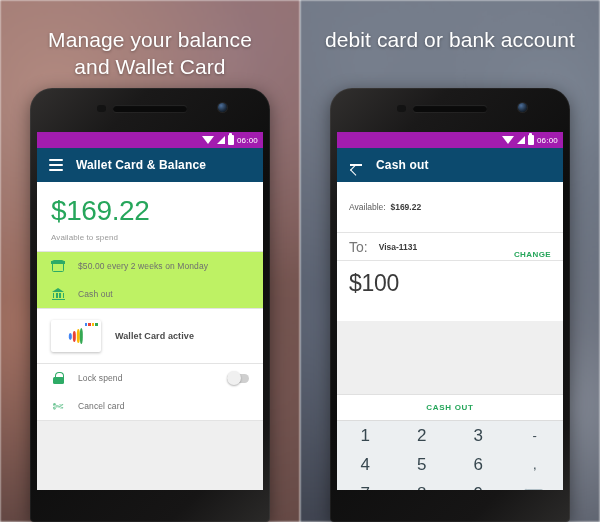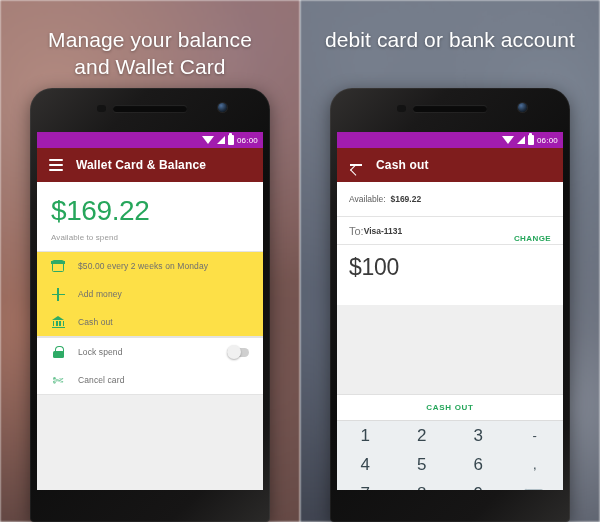--- a/index.html
+++ b/index.html
@@ -95,21 +95,21 @@
     width: 6px; height: 10px; background: #fff; border-radius: 1px; position: relative;
   }
   .ic-batt::before {
     content: ''; position: absolute; left: 1.5px; top: -2px;
     width: 3px; height: 2px; background: #fff; border-radius: 1px 1px 0 0;
   }
   .clock { color: #fff; font-size: 8px; letter-spacing: .2px; }
 
   
   .appbar {
-    height: 34px; background: #7f1d1d; color: #fff;
+    height: 34px; background: #0c4a6e; color: #fff;
     display: flex; align-items: center; gap: 13px; padding: 0 12px;
   }
   .appbar-title { font-size: 12px; font-weight: bold; letter-spacing: .15px; }
   .ic-menu { width: 14px; display: flex; flex-direction: column; gap: 3px; }
   .ic-menu span { display: block; height: 1.7px; background: #fff; border-radius: 1px; }
   .ic-arrow-back { width: 14px; height: 14px; position: relative; }
   .ic-arrow-back::before {
     content: ''; position: absolute; left: 1px; top: 6.2px;
     width: 12px; height: 1.7px; background: #fff;
   }
@@ -118,21 +118,21 @@
     width: 7px; height: 7px; border-left: 1.7px solid #fff; border-bottom: 1.7px solid #fff;
     transform: rotate(45deg); transform-origin: left bottom;
   }
 
   
   .balance-block { padding: 14px 14px 9px; background: #fff; }
   .balance-amt { color: #26a65b; font-size: 28px; font-weight: 300; letter-spacing: -.4px; line-height: 1.05; }
   .balance-sub { color: #9a9a9a; font-size: 8px; margin-top: 8px; letter-spacing: .1px; }
   .hr { height: 1px; background: #e3e3e3; }
 
-  .list { background: #fde047; }
+  .list { background: #bef264; }
   .row {
     display: flex; align-items: center; gap: 13px;
     padding: 0 14px; height: 28px;
   }
   .row-label { font-size: 8.5px; color: #6f6f6f; letter-spacing: .1px; }
   .icon-slot { width: 14px; height: 14px; display: flex; align-items: center; justify-content: center; flex: none; }
 
   .ic-calendar { width: 12px; height: 12px; border: 1.6px solid #2eab66; border-radius: 1.5px; position: relative; }
   .ic-calendar::before {
     content: ''; position: absolute; left: -1.6px; right: -1.6px; top: 0; height: 3px; background: #2eab66;
@@ -177,26 +177,26 @@
   }
   .toggle::after {
     content: ''; position: absolute; left: 0; top: -2.5px;
     width: 14px; height: 14px; border-radius: 50%; background: #f0f0f0;
     box-shadow: 0 1px 2px rgba(0,0,0,.3);
   }
   .filler { background: #efefef; flex: 1; }
   .screen-body { display: flex; flex-direction: column; height: 356px; }
 
   
-  .avail-row { padding: 12px 12px; background: #fff; font-size: 8.5px; color: #5c5c5c; }
+  .avail-row { padding: 20px 12px; background: #fff; font-size: 8.5px; color: #5c5c5c; }
   .avail-row b { font-weight: bold; color: #3c3c3c; }
   .to-row {
     display: flex; align-items: center; padding: 0 12px; height: 27px; background: #fff;
   }
-  .to-label { font-size: 11px; color: #777; }
+  .to-label { font-size: 14px; color: #777; margin-right: 11px; }
   .to-value { font-size: 8.5px; color: #3c3c3c; font-weight: bold; }
   .change-link { margin-left: auto; font-size: 8px; color: #26a65b; font-weight: bold; letter-spacing: .4px; margin-top: 16px; }
   .amount-row { padding: 9px 12px 24px; background: #fff; }
   .amount-val { font-size: 23px; color: #3a3a3a; font-weight: 300; letter-spacing: -.3px; }
   .cashout-bar {
     height: 26px; background: #fff; display: flex; align-items: center; justify-content: center;
     border-top: 1px solid #e0e0e0;
   }
   .cashout-label { font-size: 8px; color: #26a65b; font-weight: bold; letter-spacing: .7px; }
 
@@ -269,45 +269,56 @@
             <div class="balance-sub">Available to spend</div>
           </div>
           <div class="hr"></div>
 
           <div class="list">
             <div class="row">
               <div class="icon-slot">
                   <div class="ic-calendar"></div>
                 </div>
               <div class="row-label">$50.00 every 2 weeks on Monday</div>
-            </div>
-            <div class="row">
-              <div class="icon-slot">
-                  <div class="ic-plus"></div>
-                </div>
-              <div class="row-label">Add money</div>
             </div>
             <div class="row">
               <div class="icon-slot">
                 <div class="ic-bank">
                     <span class="roof"></span>
                     <span class="cols">
                       <i></i>
                       <i></i>
                       <i></i>
                       <i></i>
                     </span>
                     <span class="base"></span>
                   </div>
               </div>
               <div class="row-label">Cash out</div>
             </div>
           </div>
           <div class="hr"></div>
 
+          <div class="card-section">
+            <div class="wallet-card">
+              <div class="wc-stripe">
+                <i style="background:#4285f4"></i>
+                  <i style="background:#ea4335"></i>
+                  <i style="background:#fbbc05"></i>
+                  <i style="background:#34a853"></i>
+              </div>
+              <div class="wc-mark">
+                <i style="width:3px;height:7px;background:#4285f4"></i>
+                <i style="width:3px;height:11px;background:#ea4335"></i>
+                <i style="width:3px;height:14px;background:#fbbc05"></i>
+                <i style="width:3px;height:16px;background:#34a853"></i>
+              </div>
+            </div>
+            <div class="card-label">Wallet Card active</div>
+          </div>
           <div class="hr"></div>
 
           <div class="row">
             <div class="icon-slot">
                 <div class="ic-lock"></div>
               </div>
             <div class="row-label">Lock spend</div>
             <div class="toggle"></div>
           </div>
           <div class="row">

